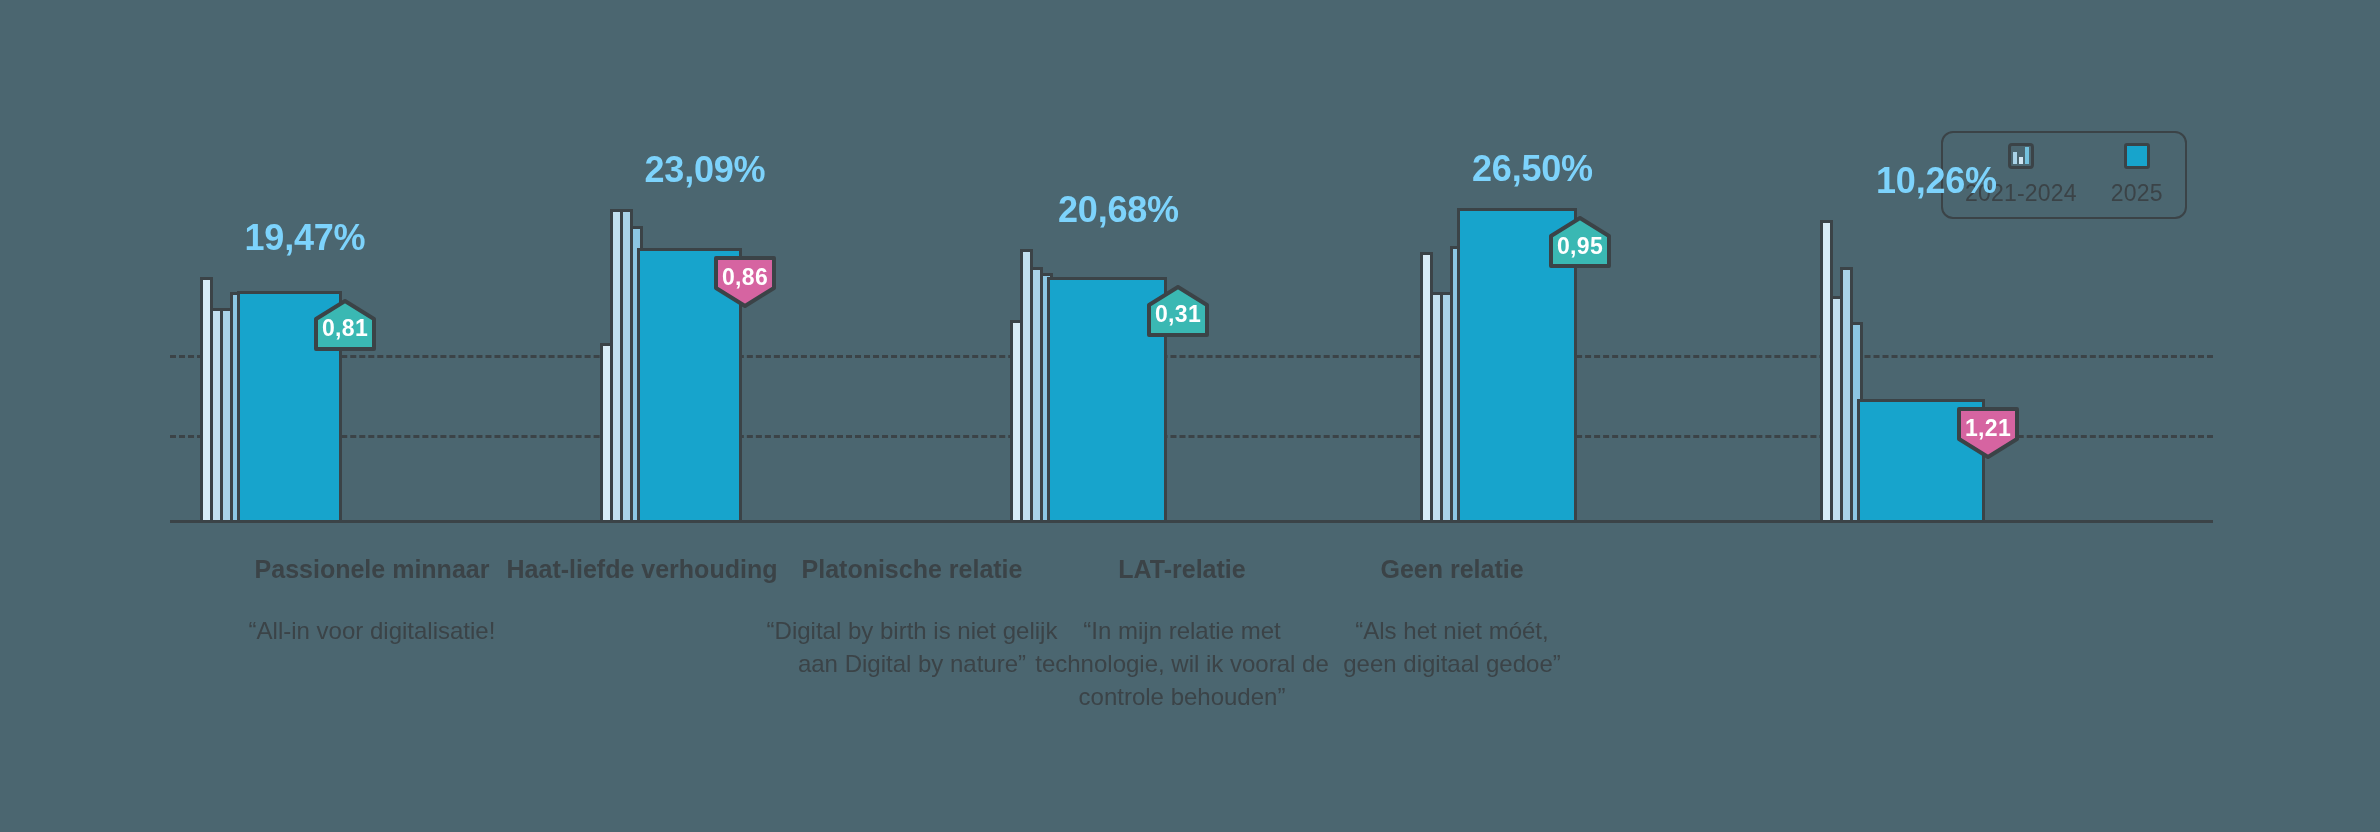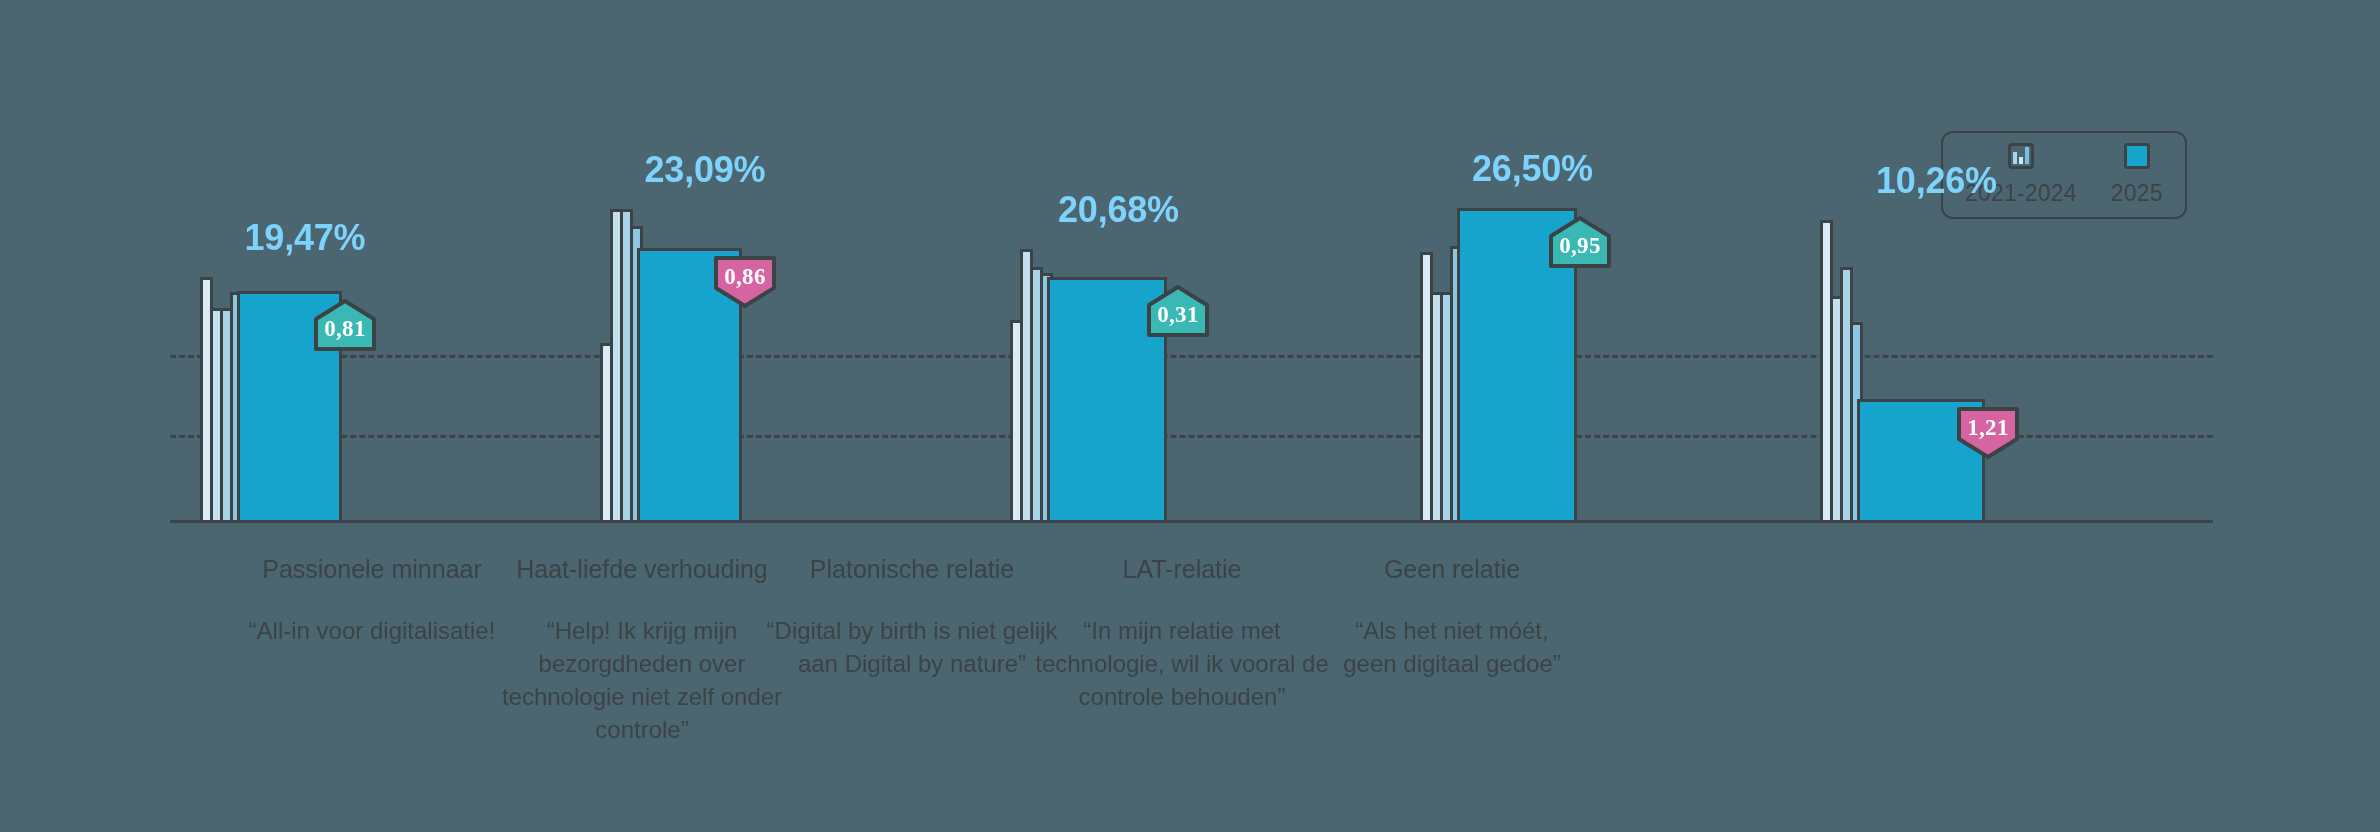--- a/index.html
+++ b/index.html
@@ -140,40 +140,40 @@
     z-index: 5;
     width: 62px;
     height: 52px;
     display: flex;
     align-items: center;
     justify-content: center;
     font-size: 23px;
     font-weight: bold;
     color: #ffffff;
     letter-spacing: .3px;
-    font-family: Liberation Serif, serif;
+    font-family: Liberation Sans, sans-serif;
   }
   .badge .shape {
     position: absolute;
     inset: 0;
     z-index: -1;
   }
   .badge span { position: relative; z-index: 1; padding-bottom: 2px; }
   .badge.down span { padding-bottom: 10px; }
   .badge.up span { padding-top: 8px; padding-bottom: 0; }
 
   
   .caption {
     position: absolute;
     text-align: center;
     transform: translateX(-50%);
   }
   .cat-title {
     font-size: 25px;
-    font-weight: normal;
+    font-weight: bold;
     color: #3b4347;
     margin-bottom: 30px;
     white-space: nowrap;
     font-family: "Liberation Sans", sans-serif;
   }
   .cat-quote {
     font-size: 24px;
     color: #3b4347;
     line-height: 1.38;
     font-family: "Liberation Sans", sans-serif;
@@ -290,26 +290,20 @@
 
   <div id="captions">
       <div class="caption" style="left: 372px; top: 555px;">
         <div class="cat-title">Passionele minnaar</div>
         <div class="cat-quote">
           <div>“All-in voor digitalisatie!</div>
         </div>
       </div>
       <div class="caption" style="left: 642px; top: 555px;">
         <div class="cat-title">Haat-liefde verhouding</div>
-        <div class="cat-quote">
-          <div>“Help! Ik krijg mijn</div>
-          <div>bezorgdheden over</div>
-          <div>technologie niet zelf onder</div>
-          <div>controle”</div>
-        </div>
       </div>
       <div class="caption" style="left: 912px; top: 555px;">
         <div class="cat-title">Platonische relatie</div>
         <div class="cat-quote">
           <div>“Digital by birth is niet gelijk</div>
           <div>aan Digital by nature”</div>
         </div>
       </div>
       <div class="caption" style="left: 1182px; top: 555px;">
         <div class="cat-title">LAT-relatie</div>

